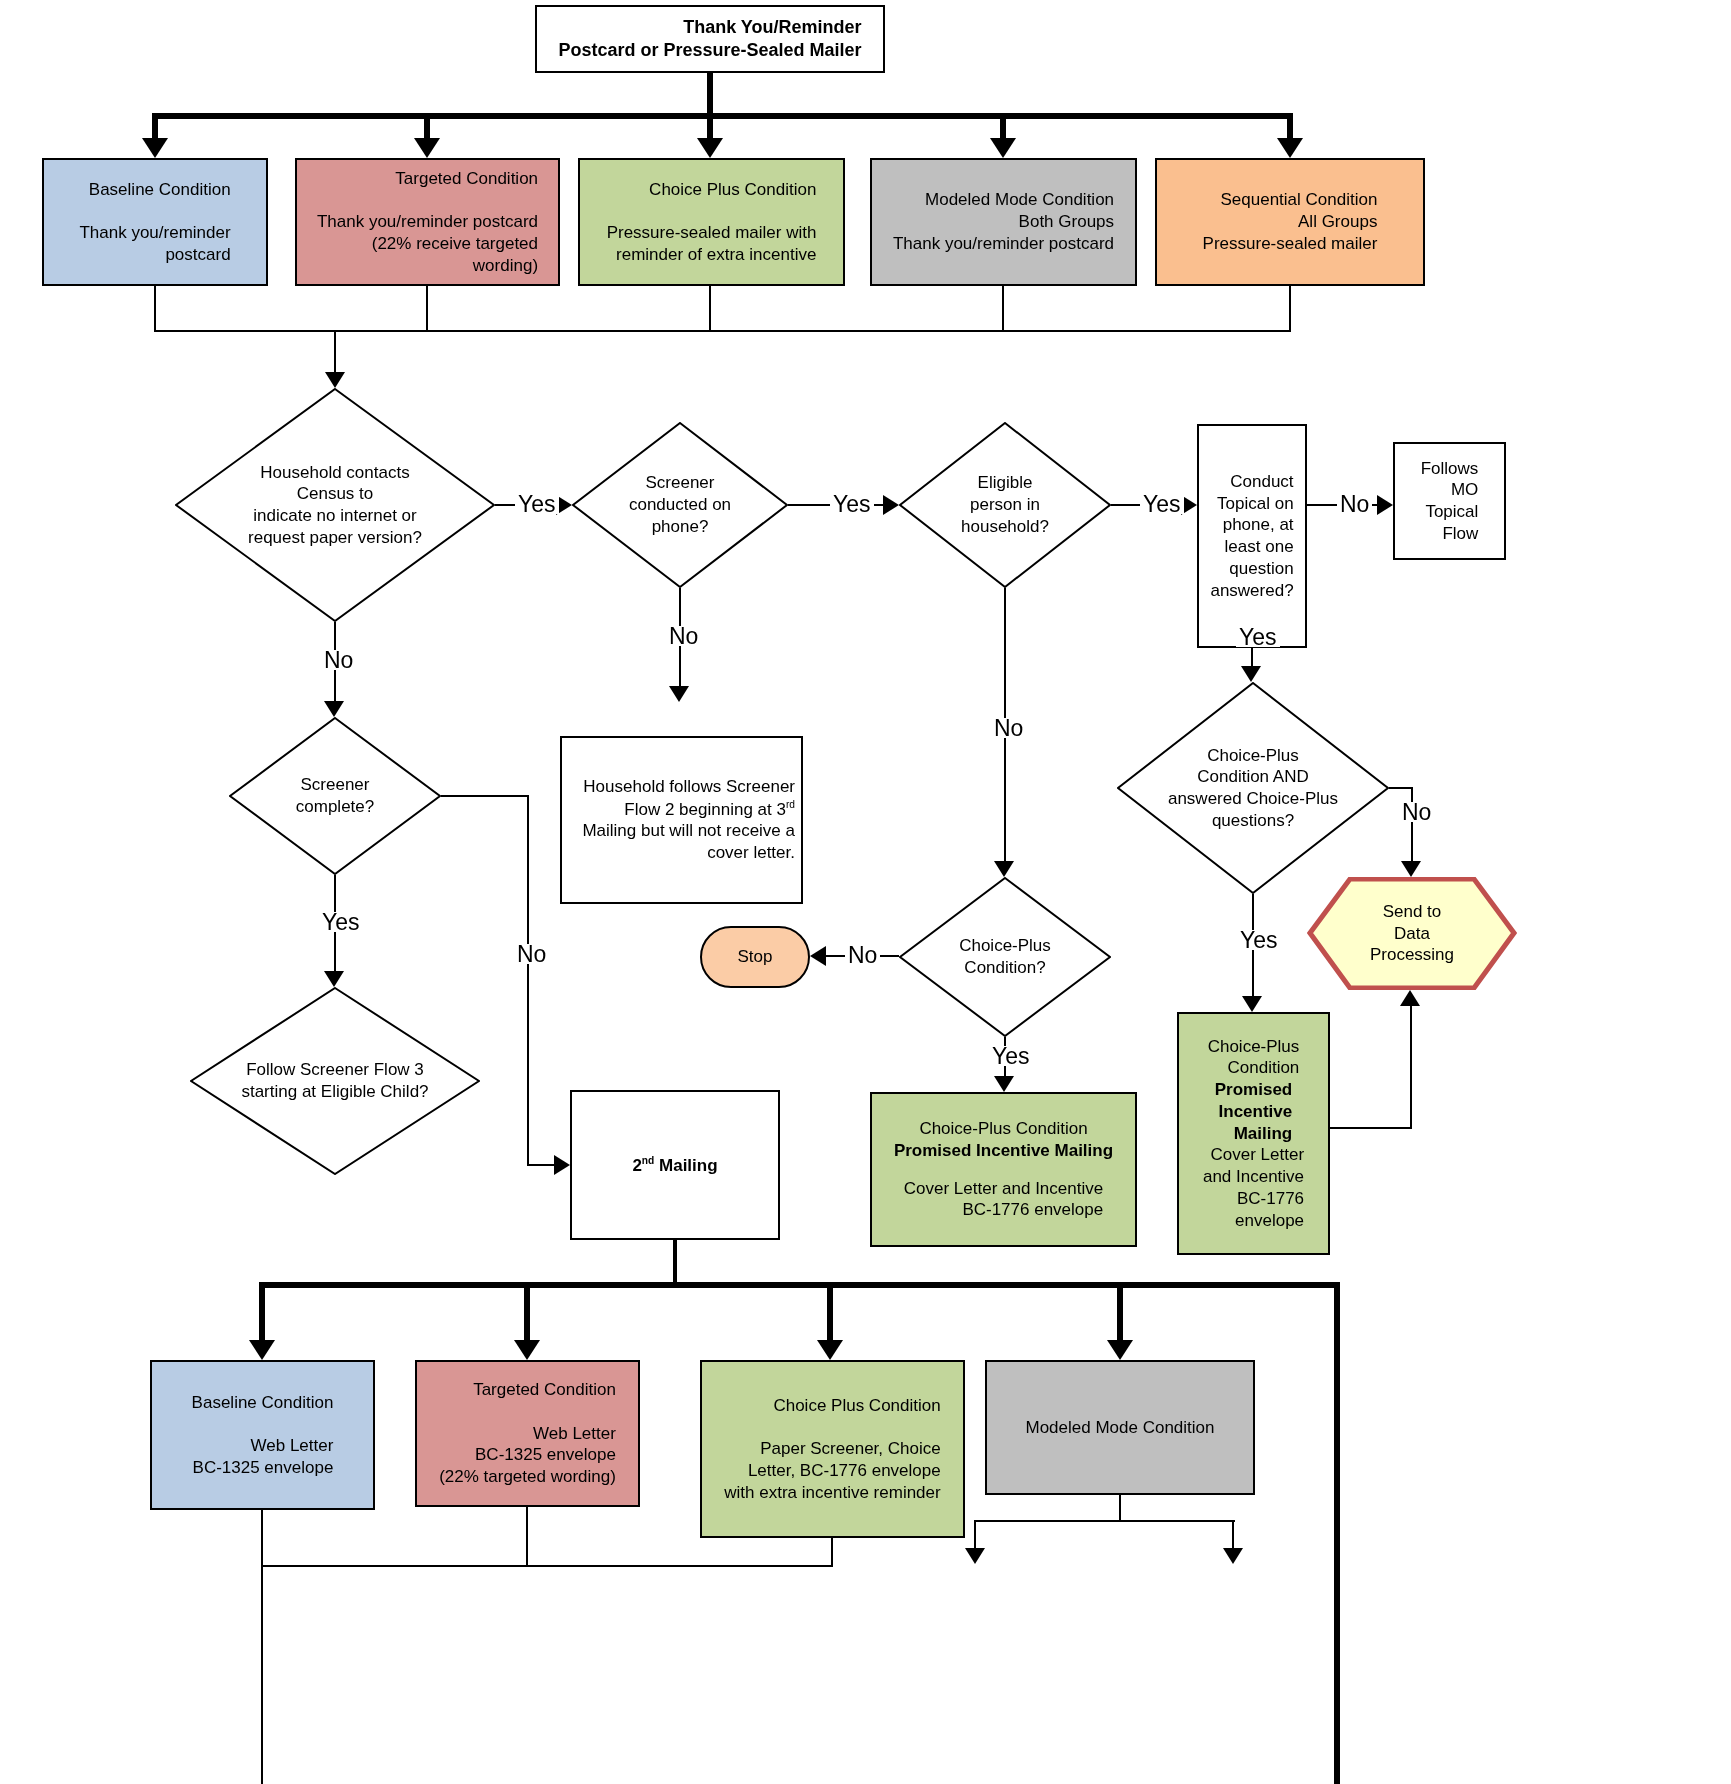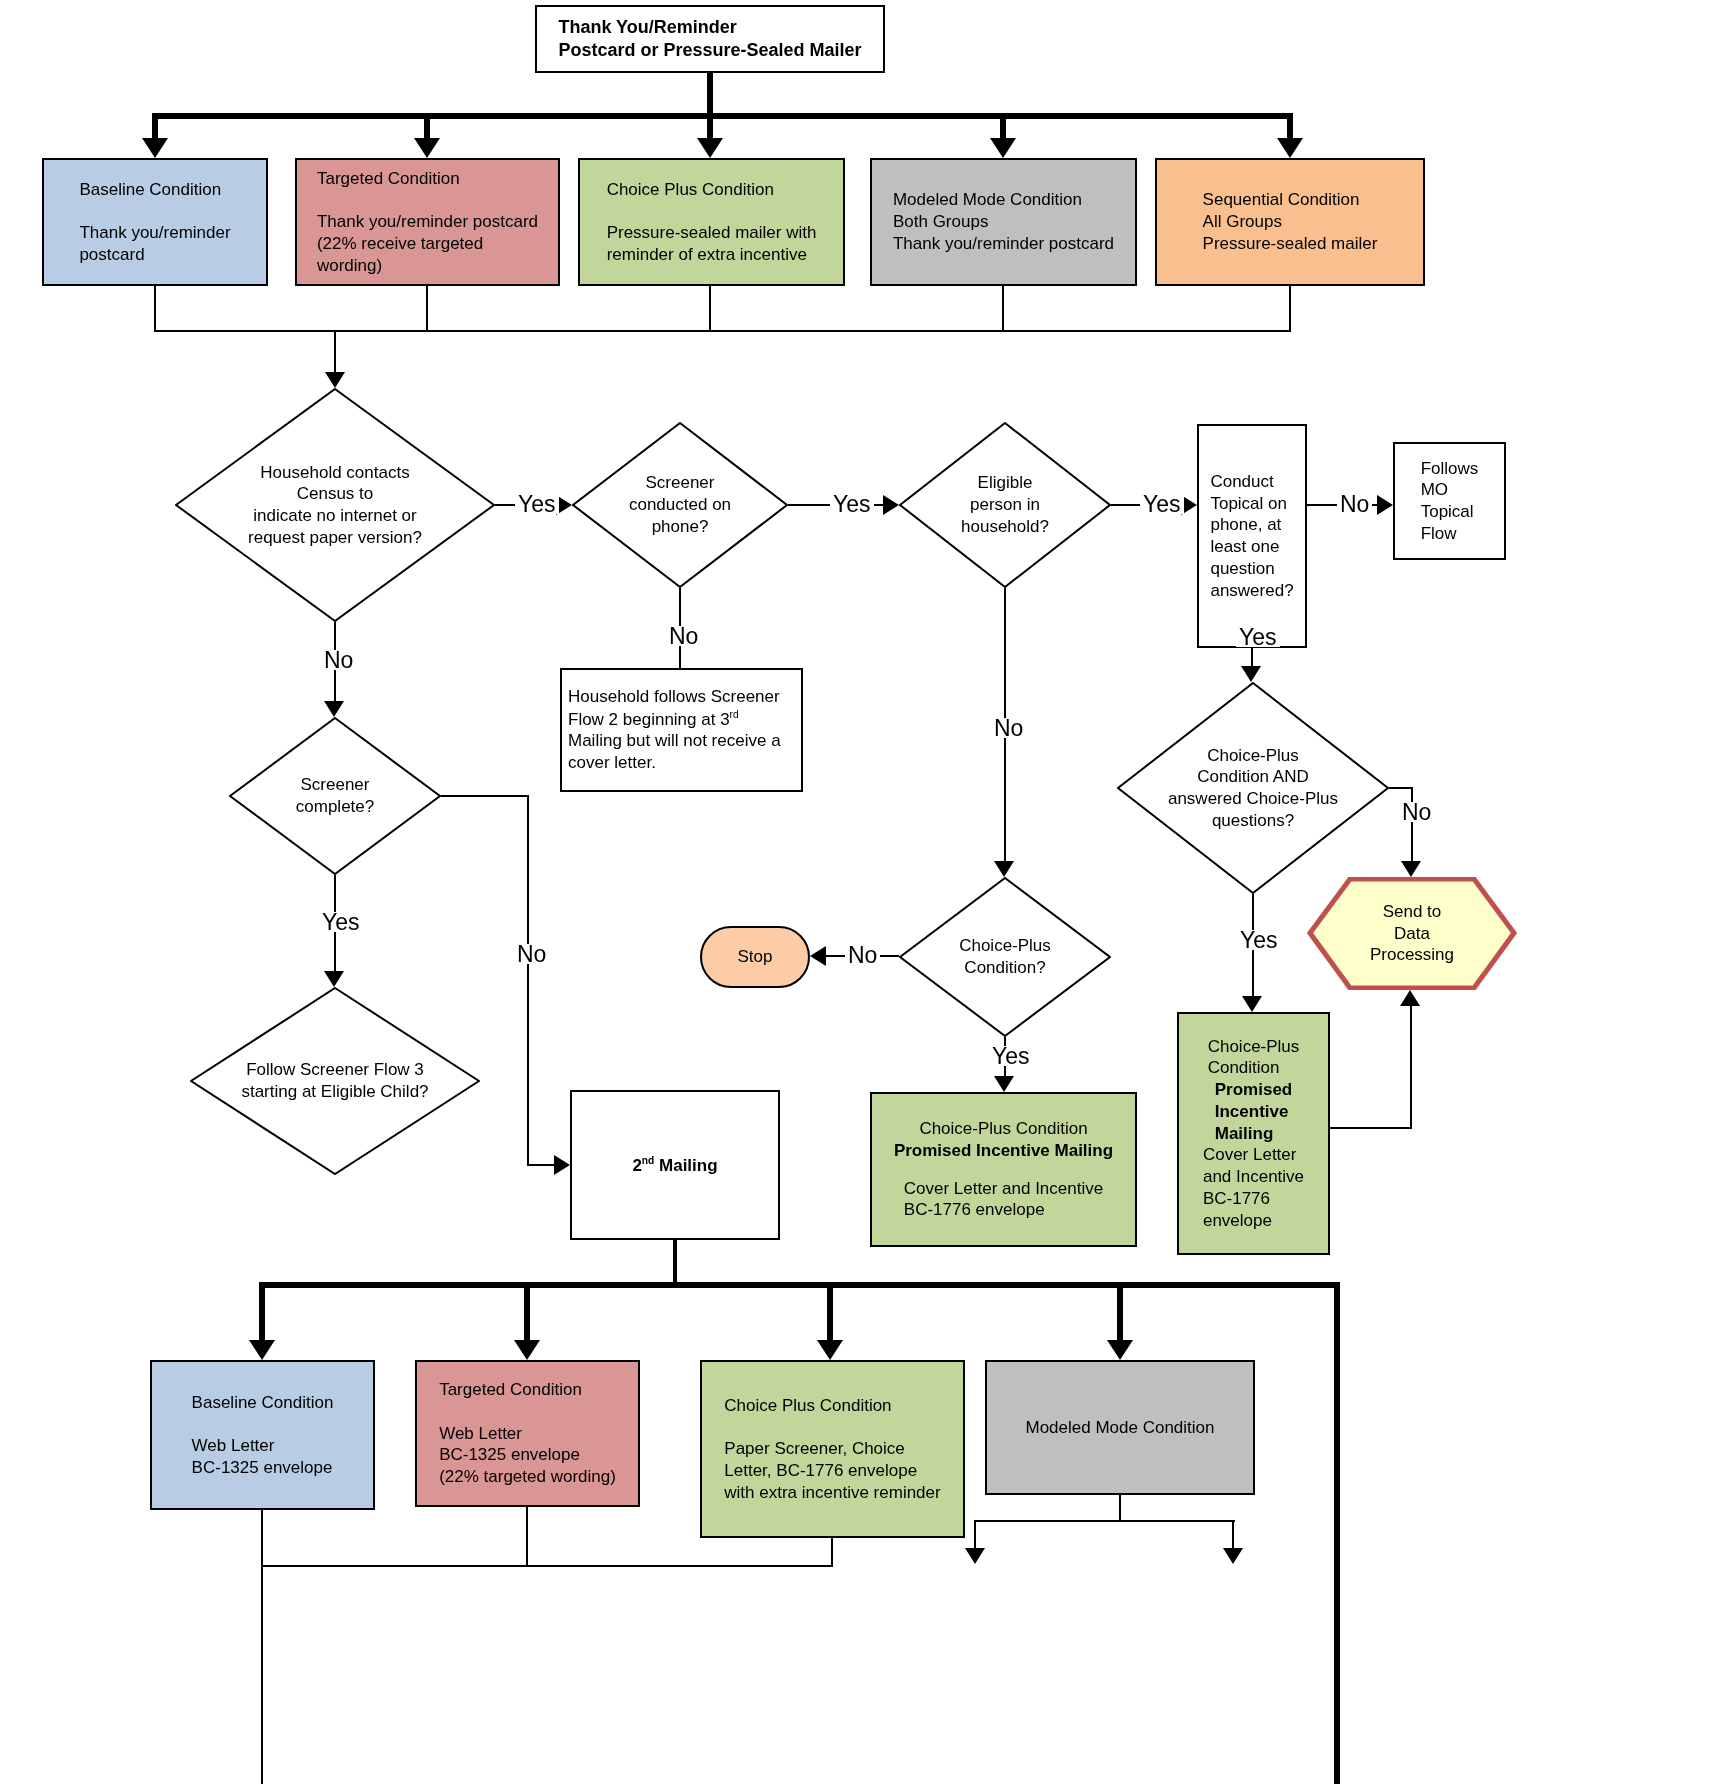--- a/index.html
+++ b/index.html
@@ -1,21 +1,21 @@
 <!DOCTYPE html>
 <html><head>
 <meta charset="utf-8">
 <style>
   * { margin:0; padding:0; box-sizing:border-box; }
   body { font-family:"Liberation Sans", sans-serif; background:#fff; }
   .canvas { position:relative; width:1731px; height:1784px; background:#fff; overflow:hidden; color:#000; }
 
   .node { position:absolute; border:2px solid #000; background:#fff;
           display:flex; flex-direction:column; align-items:center; justify-content:center;
-          text-align:left; font-size:17px; line-height:1.28; padding:6px; }
+          text-align:right; font-size:17px; line-height:1.28; padding:6px; }
   .pre  { white-space:pre-line; }
   .bold { font-weight:bold; }
   sup { font-size:0.6em; }
 
   .fill-blue   { background:#b8cce4; }
   .fill-red    { background:#d99694; }
   .fill-green  { background:#c2d69b; }
   .fill-gray   { background:#bfbfbf; }
   .fill-orange { background:#fabf8f; }
   .stop-node   { background:#fbcca6; border-radius:31px; }
@@ -235,21 +235,21 @@
 
   <div class="node stop-node" style="left:700px;top:926px;width:110px;height:62px">Stop</div>
 
   <div class="node fill-green" style="left:870px;top:1092px;width:267px;height:155px">
     <div class="pre">Choice-Plus Condition</div>
     <div class="pre bold">Promised Incentive Mailing</div>
     <div class="pre" style="margin-top:16px">Cover Letter and Incentive
 BC-1776 envelope</div>
   </div>
 
-  <div class="node" style="left:560px;top:668px;width:243px;height:124px">
+  <div class="node" style="left:560px;top:736px;width:243px;height:168px">
     <div><span>Household follows Screener Flow 2 beginning at 3</span><sup>rd</sup><span> Mailing but will not receive a cover letter.</span></div>
   </div>
 
   <div class="diamond" style="left:229px;top:717px;width:212px;height:158px">
     <svg viewBox="0 0 212 158" preserveAspectRatio="none">
         <polygon points="106,1 211,79 106,157 1,79"></polygon>
       </svg>
     <div class="dtext">Screener
 complete?</div>
   </div>

